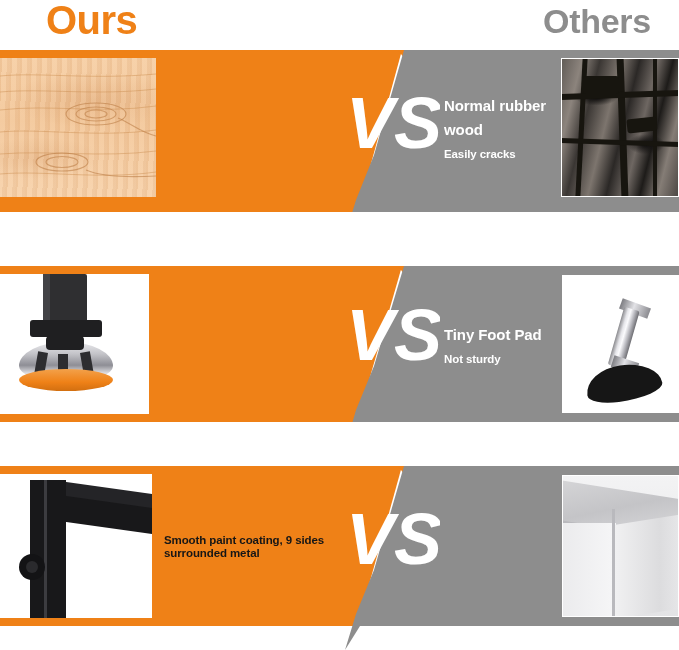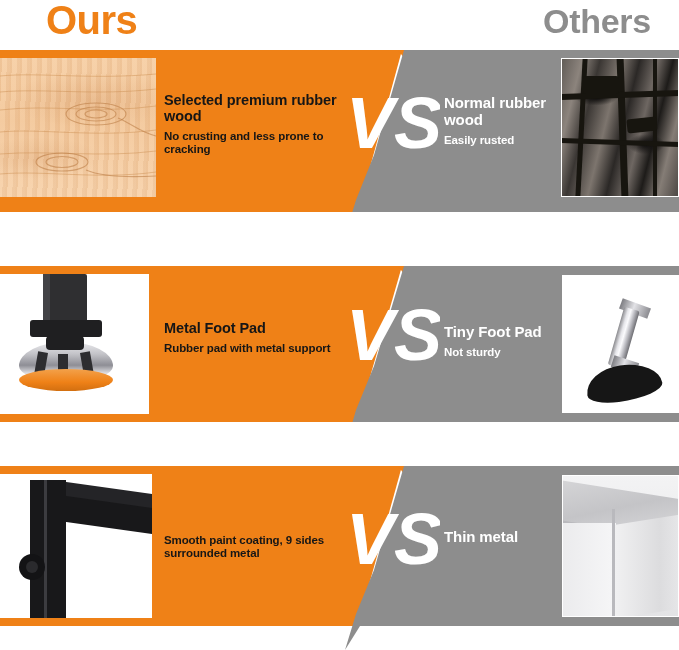--- a/index.html
+++ b/index.html
@@ -93,21 +93,21 @@
   .sink .edge{position:absolute;background:#b9b9bd;}
 
   
   .frame{position:absolute;border:1px solid #ffffff;box-sizing:border-box;pointer-events:none;}
 
   
   .txt{position:absolute;}
   .t-title{font-size:14.5px;font-weight:bold;line-height:16px;letter-spacing:-0.1px;}
   .t-sub{font-size:11.5px;font-weight:bold;line-height:13px;margin-top:6px;letter-spacing:-0.1px;}
   .ours-txt .t-title,.ours-txt .t-sub{color:#161616;}
-  .others-txt .t-title{color:#ffffff;font-size:15px;line-height:17px;}
+  .others-txt .t-title{color:#ffffff;font-size:15px;line-height:24px;}
   .others-txt .t-sub{color:#ffffff;}
 
   
   .vs{position:absolute;}
 </style>
 </head>
 <body>
 
 <div class="sheet">
 
@@ -158,27 +158,23 @@
       <div class="crk" style="left:66px;top:60px;width:30px;height:14px;border-radius:3px;transform:rotate(-6deg);"></div>
     </div>
     <div class="frame" style="left:561px;top:8px;width:118px;height:139px;"></div>
 
     <div class="vs" style="left:348px;top:36px;">
       <svg width="92" height="78" viewBox="0 0 92 78">
         <text x="-2" y="62" font-family="Liberation Sans, sans-serif" font-size="72" font-weight="bold" font-style="italic" fill="#ffffff">VS</text>
       </svg>
     </div>
 
-    <div class="txt ours-txt" style="left:164px;top:42px;width:175px;">
-      <div class="t-title">Selected premium rubber wood</div>
-      <div class="t-sub">No crusting and less prone to cracking</div>
-    </div>
     <div class="txt others-txt" style="left:444px;top:44px;width:112px;">
       <div class="t-title">Normal rubber wood</div>
-      <div class="t-sub">Easily rusted</div>
+      <div class="t-sub">Easily cracks</div>
     </div>
   </div>
 
   <div class="row" style="top:266px;height:156px;">
     <svg class="row-svg" width="679" height="156" viewBox="0 0 679 156">
       <polygon points="0,0 402,0 372,104 357,156 0,156" fill="#ef8117"></polygon>
       <polygon points="398,0 418,-22 414,8 404,8" fill="#ef8117"></polygon>
       <polygon points="404,0 679,0 679,156 360,156 345,182 356,144 374,100" fill="#8d8d8d"></polygon>
     </svg>
 
@@ -201,24 +197,20 @@
       <div class="tiny-base" style="left:24px;top:90px;width:76px;height:36px;"></div>
     </div>
     <div class="frame" style="left:562px;top:9px;width:117px;height:138px;"></div>
 
     <div class="vs" style="left:348px;top:32px;">
       <svg width="92" height="78" viewBox="0 0 92 78">
         <text x="-2" y="62" font-family="Liberation Sans, sans-serif" font-size="72" font-weight="bold" font-style="italic" fill="#ffffff">VS</text>
       </svg>
     </div>
 
-    <div class="txt ours-txt" style="left:164px;top:54px;width:175px;">
-      <div class="t-title">Metal Foot Pad</div>
-      <div class="t-sub">Rubber pad with metal support</div>
-    </div>
     <div class="txt others-txt" style="left:444px;top:57px;width:112px;">
       <div class="t-title">Tiny Foot Pad</div>
       <div class="t-sub">Not sturdy</div>
     </div>
   </div>
 
   <div class="row" style="top:466px;height:160px;">
     <svg class="row-svg" width="679" height="184" viewBox="0 0 679 184">
       <polygon points="0,0 402,0 372,108 357,160 0,160" fill="#ef8117"></polygon>
       <polygon points="398,0 418,-22 414,8 404,8" fill="#ef8117"></polygon>
@@ -248,17 +240,16 @@
     <div class="vs" style="left:348px;top:36px;">
       <svg width="92" height="78" viewBox="0 0 92 78">
         <text x="-2" y="62" font-family="Liberation Sans, sans-serif" font-size="72" font-weight="bold" font-style="italic" fill="#ffffff">VS</text>
       </svg>
     </div>
 
     <div class="txt ours-txt" style="left:164px;top:62px;width:180px;">
       <div class="t-sub">Smooth paint coating, 9 sides surrounded metal</div>
     </div>
     <div class="txt others-txt" style="left:444px;top:62px;width:118px;">
-      <div class="t-title">Thin metal</div>
     </div>
   </div>
 
 </div>
 
 </body></html>

